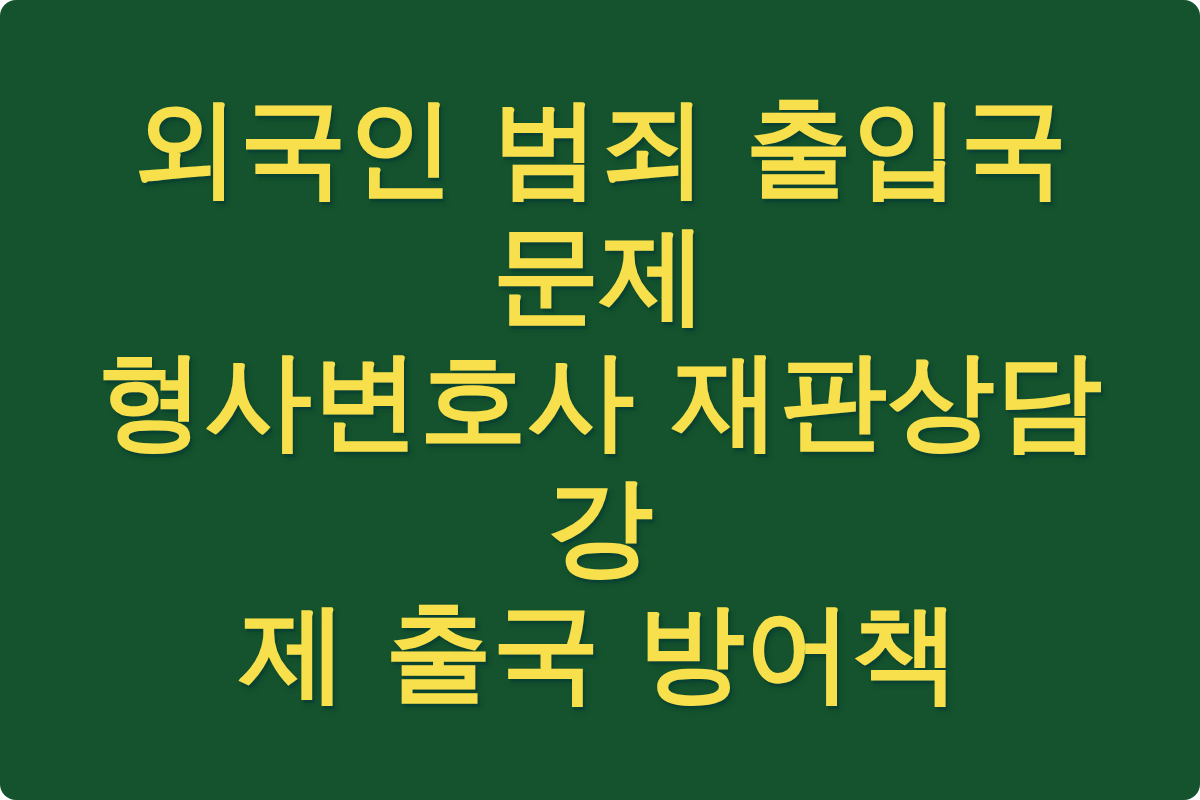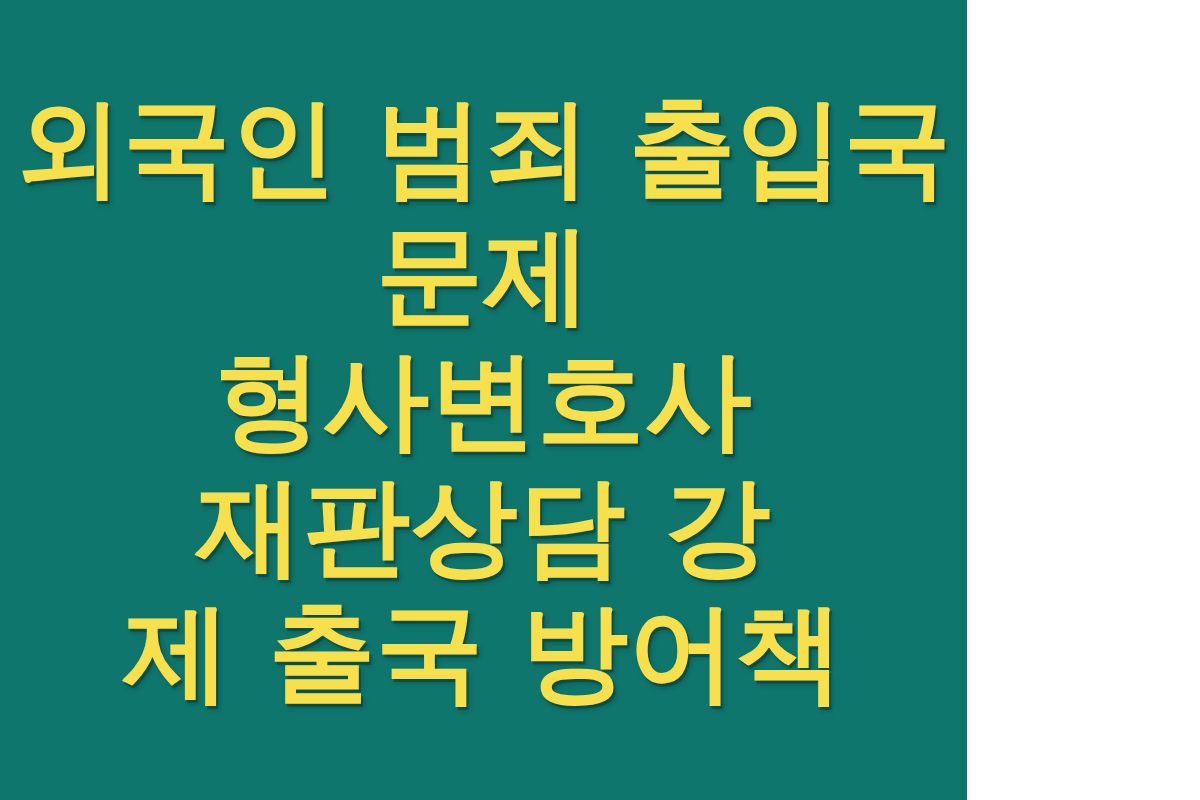--- a/index.html
+++ b/index.html
@@ -10,28 +10,29 @@
 
   body {
     width: 1200px;
     height: 800px;
     overflow: hidden;
     font-family: "Liberation Sans", "DejaVu Sans", sans-serif;
   }
 
   #thumbnail-canvas {
     position: relative;
-    width: 967px;
+    width: 1200px;
     height: 800px;
-    background: #0f766e;
+    background: #14532d;
     display: flex;
     align-items: center;
     justify-content: center;
     box-sizing: border-box;
     overflow: hidden;
+    border-radius: 16px;
   }
 
   #title-block {
     width: 1060px;
     text-align: center;
     padding: 0 10px;
     box-sizing: border-box;
   }
 
   #headline {

